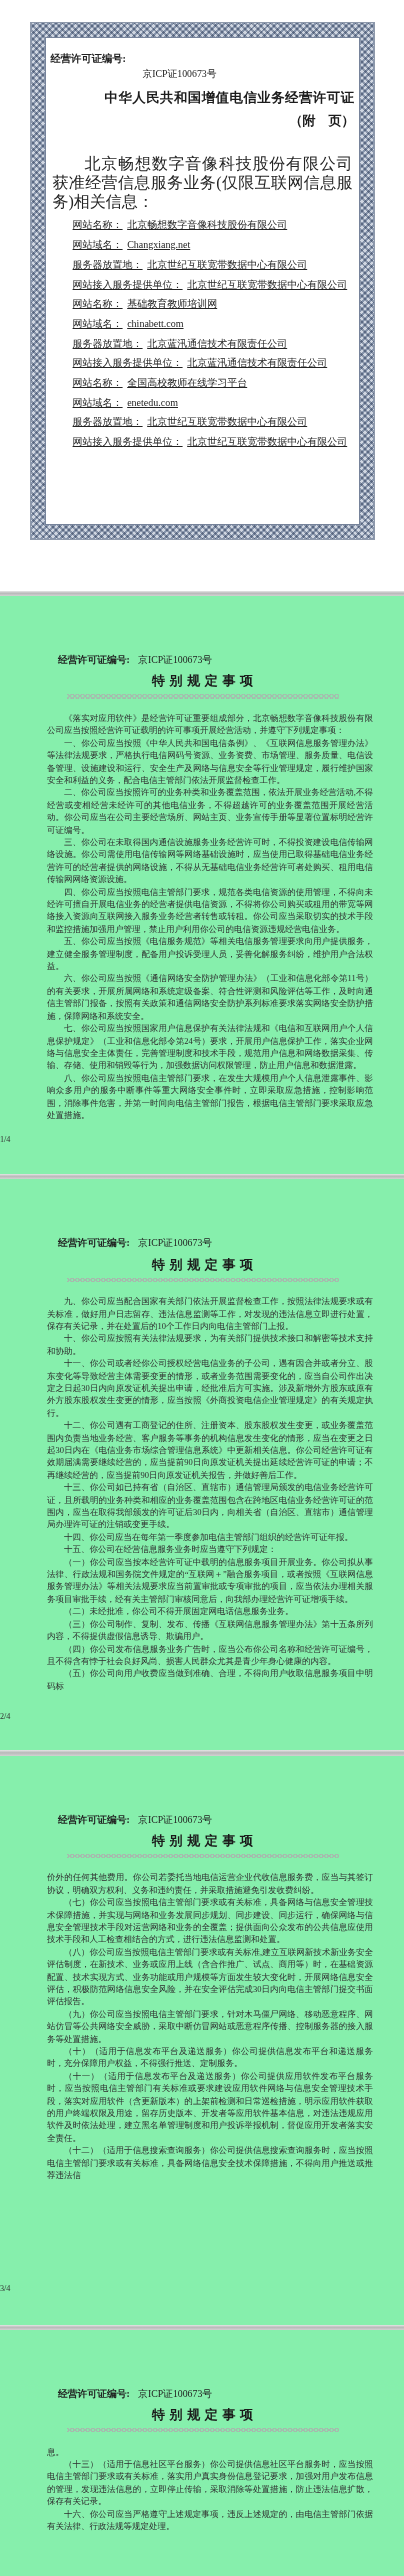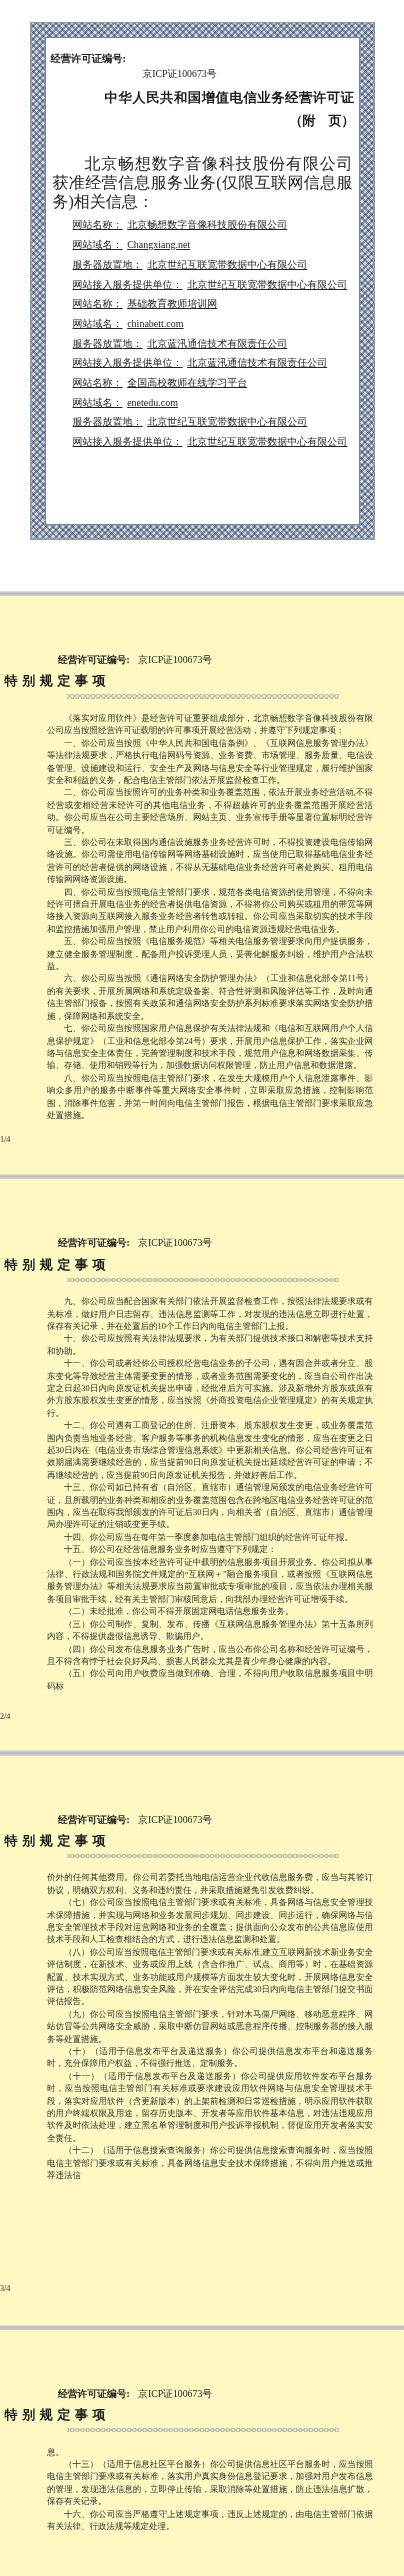--- a/index.html
+++ b/index.html
@@ -25,26 +25,26 @@
     letter-spacing:0.5px;color:#1c1c1c;}
   .cert-subtitle{margin:5.2px 0 0;text-align:right;font-size:13px;font-weight:bold;color:#1c1c1c;}
   .cert-intro{margin:24px 2px 0;font-size:16px;line-height:19px;text-indent:2em;
     text-align:justify;color:#242424;}
   .cert-entries{margin:7.2px 2.1px 0;}
   .cert-entry{margin:0 0 6.7px;font-size:10px;line-height:13px;text-indent:2em;
     text-align:justify;color:#242424;text-decoration:underline;}
   .cert-entry .lbl{margin-right:4.6px;}
 
   
-  .sp{position:relative;background:#fef9c3;}
+  .sp{position:relative;background:#86efac;}
   .sp-a{height:578px;} .sp-b{height:571px;} .sp-c{height:569px;} .sp-d{height:565px;}
   .sp-header{padding-top:58px;margin-left:58px;}
   .sp-label{font-size:9.8px;font-weight:bold;color:#1f1f1f;}
   .sp-number{font-size:9.8px;color:#1f1f1f;margin-left:6.2px;}
-  .sp-title{margin:5.2px 0 0;text-align:left;font-size:13px;font-weight:bold;
+  .sp-title{margin:5.2px 0 0;text-align:center;font-size:13px;font-weight:bold;
     letter-spacing:4.6px;text-indent:4.6px;color:#1a1a1a;}
   .zigzag{width:272px;height:4.1px;margin:4.1px auto 0;opacity:.85;
     background:
       linear-gradient(135deg,transparent 40%,#aeaeae 40% 60%,transparent 60%),
       linear-gradient(45deg,transparent 40%,#aeaeae 40% 60%,transparent 60%);
     background-size:5.2px 4.1px;}
   .sp-body{margin:13.4px 32px 0 47px;font-size:8.5px;line-height:12.4px;
     text-align:justify;color:#2d2d2d;}
   .sp-body p{margin:0;text-indent:2em;}
   .sp-body p.ni{text-indent:0;}

